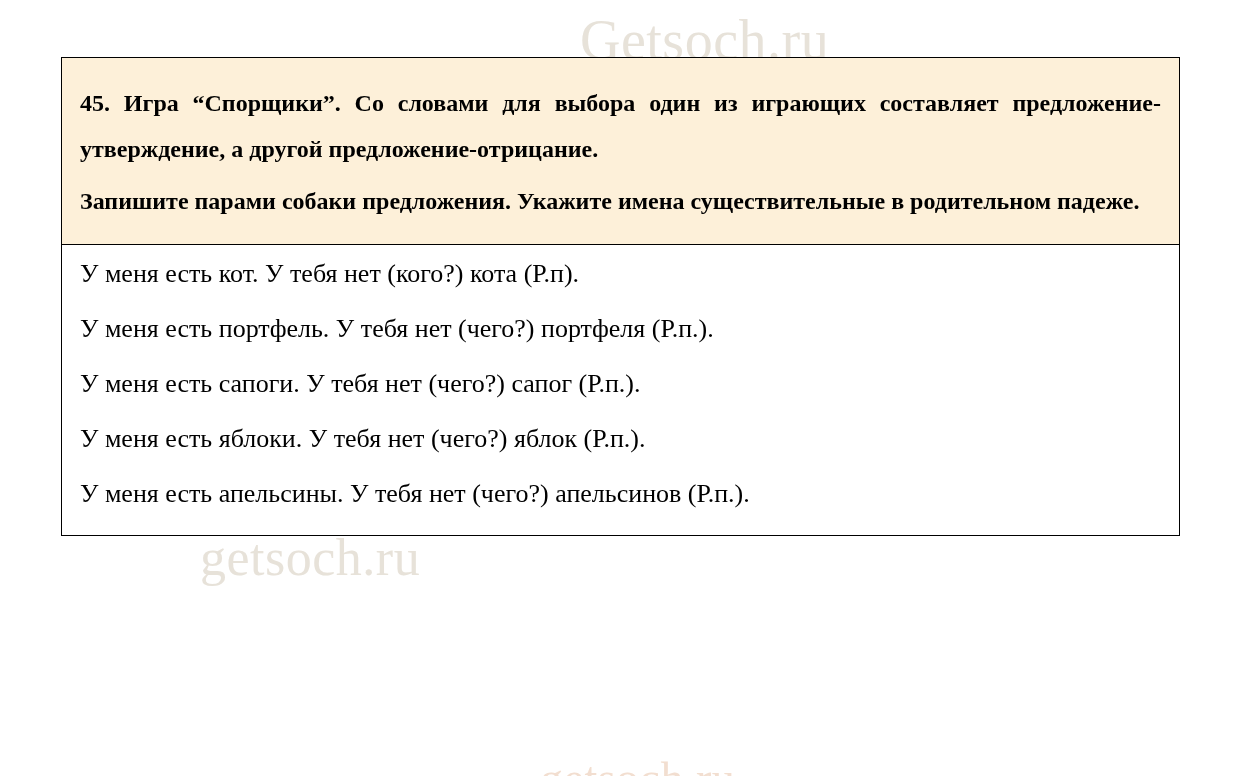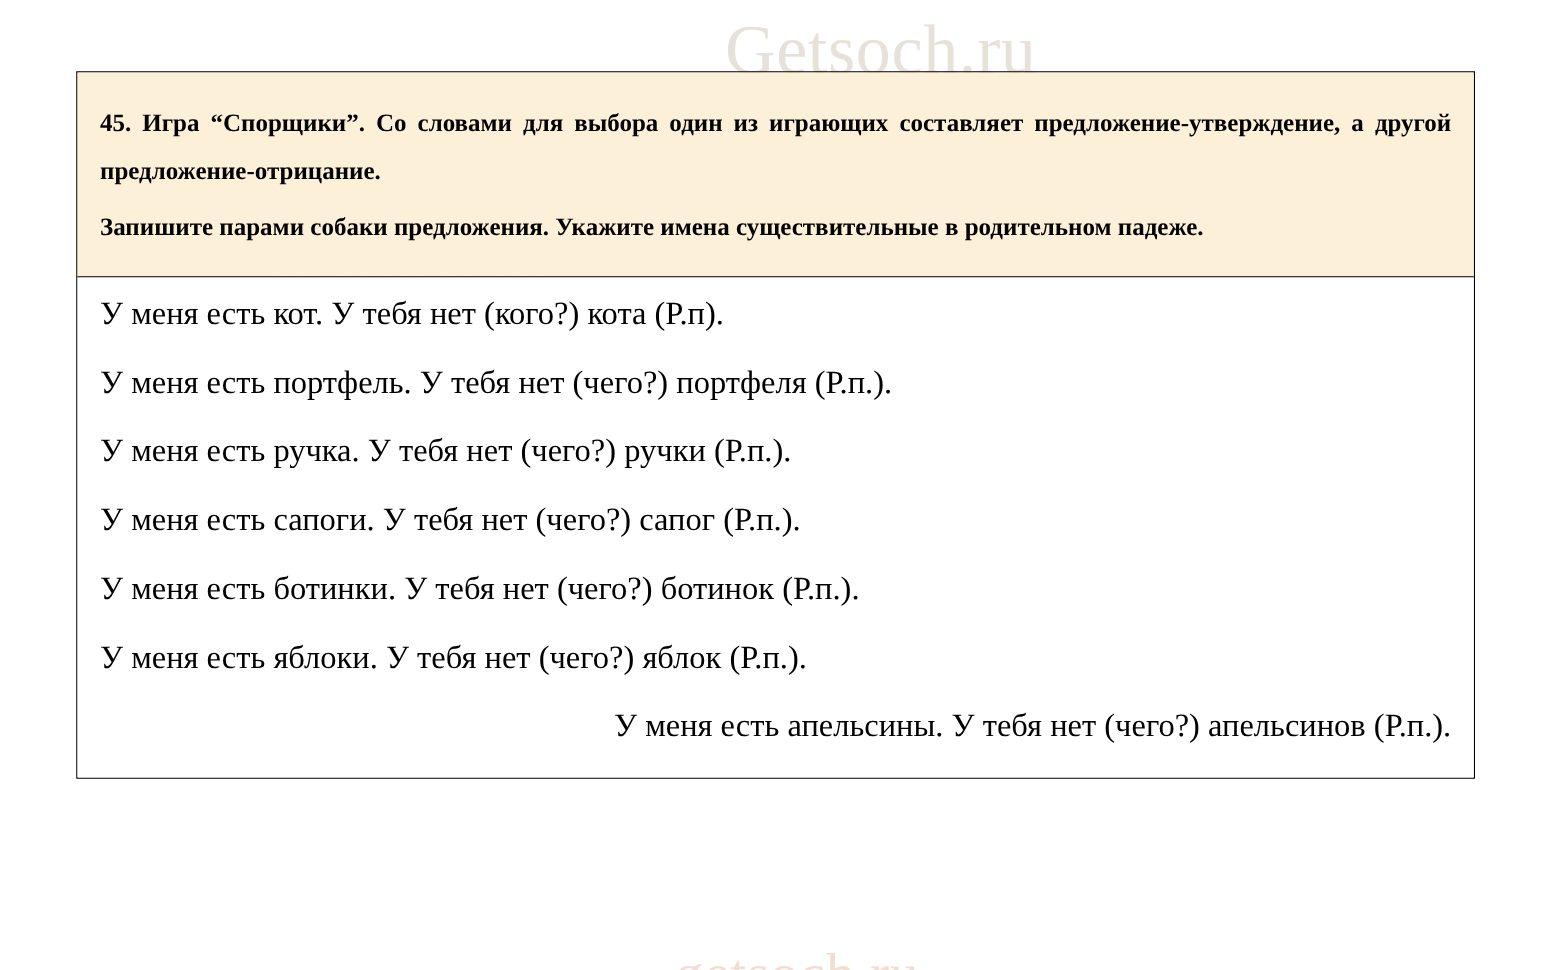--- a/index.html
+++ b/index.html
@@ -62,21 +62,21 @@
   }
 
   .task-box {
     background: #fdf0d9;
     border-bottom: 1px solid #000000;
     padding: 22px 18px 20px 18px;
     box-sizing: border-box;
   }
 
   .task-para {
-    font-size: 20px;
+    font-size: 24px;
     font-weight: bold;
     line-height: 1.92;
     text-align: justify;
     text-align-last: left;
     color: #000000;
     margin: 0;
   }
   .task-para + .task-para {
     margin-top: 6px;
   }
@@ -89,41 +89,38 @@
 
   .answer-line {
     font-size: 26px;
     line-height: 1.0;
     color: #000000;
     margin: 0 0 29px 0;
     white-space: nowrap;
   }
   .answer-line:last-child {
     margin-bottom: 4px;
-    text-align: right;
   }
 </style>
 </head>
 <body>
 
 <div class="watermark wm-top">Getsoch.ru</div>
 <div class="watermark wm-mid">getsoch.ru</div>
 <div class="watermark wm-low">getsoch.ru</div>
 <div class="watermark wm-bottom">getsoch.ru</div>
 
 <div class="exercise">
 
   <div class="task-box">
     <p class="task-para">45. Игра “Спорщики”. Со словами для выбора один из играющих составляет предложение-утверждение, а другой предложение-отрицание.</p>
     <p class="task-para">Запишите парами собаки предложения. Укажите имена существительные в родительном падеже.</p>
   </div>
 
   <div class="answer-box">
     <p class="answer-line">У меня есть кот. У тебя нет (кого?) кота (Р.п).</p>
     <p class="answer-line">У меня есть портфель. У тебя нет (чего?) портфеля (Р.п.).</p>
-    <p class="answer-line">У меня есть ручка. У тебя нет (чего?) ручки (Р.п.).</p>
     <p class="answer-line">У меня есть сапоги. У тебя нет (чего?) сапог (Р.п.).</p>
-    <p class="answer-line">У меня есть ботинки. У тебя нет (чего?) ботинок (Р.п.).</p>
     <p class="answer-line">У меня есть яблоки. У тебя нет (чего?) яблок (Р.п.).</p>
     <p class="answer-line">У меня есть апельсины. У тебя нет (чего?) апельсинов (Р.п.).</p>
   </div>
 
 </div>
 
 </body></html>

